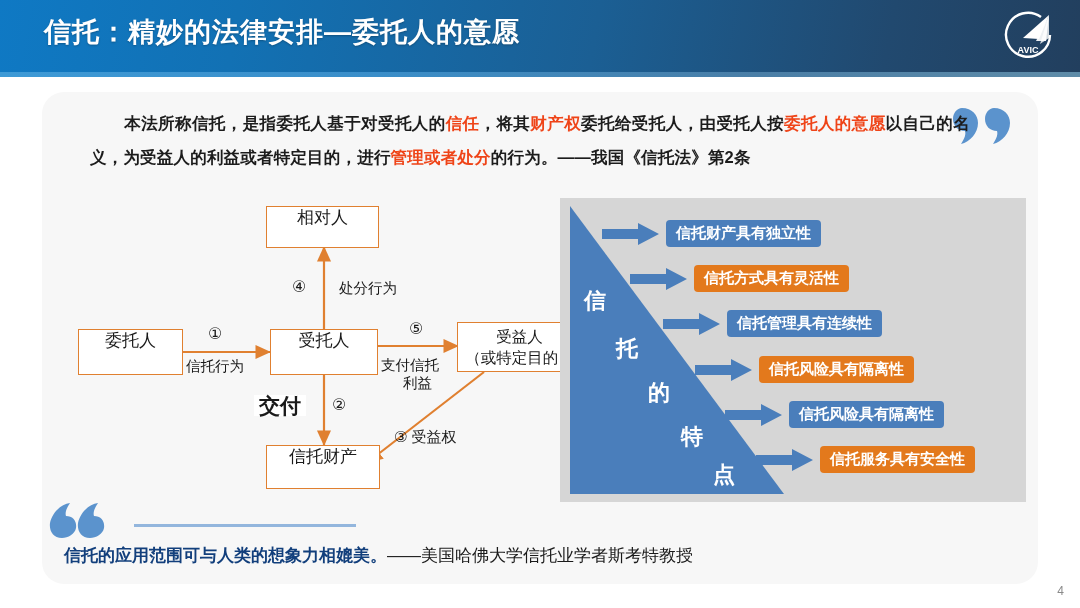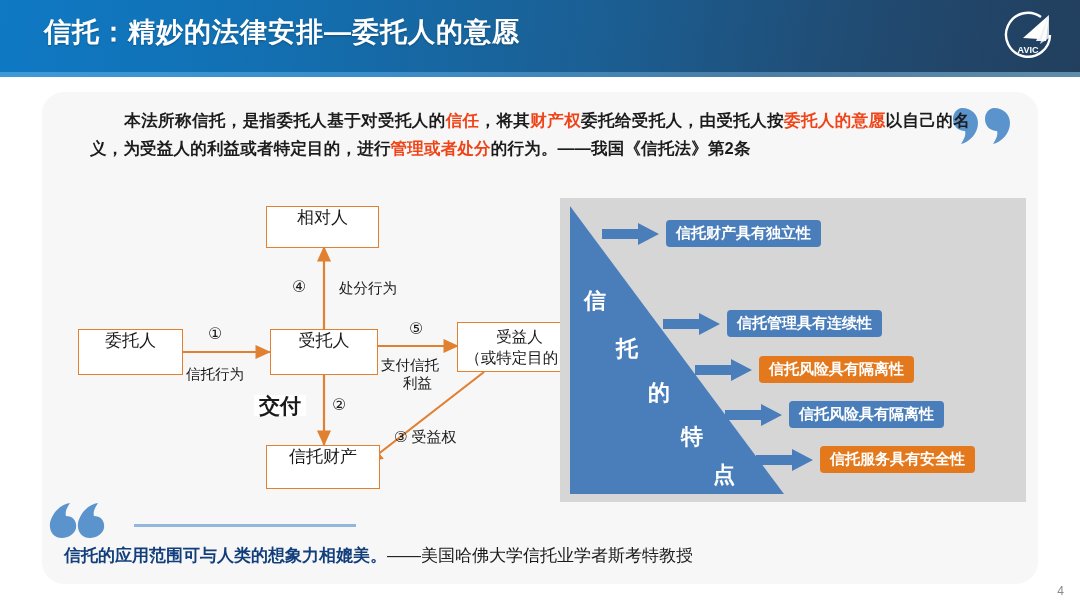--- a/index.html
+++ b/index.html
@@ -70,21 +70,21 @@
   }
 
   
   .law-text {
     position: absolute;
     left: 48px;
     top: 14px;
     width: 880px;
     font-size: 16.5px;
     font-weight: bold;
-    line-height: 28px;
+    line-height: 34px;
     color: #1c1c1c;
     text-align: justify;
     letter-spacing: 0.2px;
   }
   .law-text .indent { display: inline-block; width: 34px; }
   .hl { color: #ef4418; }
 
   
   .flow {
     position: absolute;
@@ -262,21 +262,21 @@
     <div class="fbox" style="left:423px; top:122px; width:125px; height:50px; flex-direction:column; font-size:15.5px;">
       <span>受益人</span>
       <span>（或特定目的）</span>
     </div>
 
     <div class="fbox" style="left:232px; top:245px; width:114px; height:44px;">
       <span>信托财产</span>
     </div>
 
     <div class="flabel num" style="left:174px; top:125px;">①</div>
-    <div class="flabel" style="left:152px; top:158px;margin-top:8px;">信托行为</div>
+    <div class="flabel" style="left:152px; top:158px;">信托行为</div>
 
     <div class="flabel num" style="left:298px; top:196px;">②</div>
     <div class="flabel boxed" style="left:220px; top:195px;">交付</div>
 
     <div class="flabel num" style="left:360px; top:228px; font-size:15px;">③ 受益权</div>
 
     <div class="flabel num" style="left:258px; top:78px;">④</div>
     <div class="flabel" style="left:305px; top:80px;">处分行为</div>
 
     <div class="flabel num" style="left:375px; top:120px;">⑤</div>
@@ -295,20 +295,26 @@
     <div class="tri-char" style="left:121px; top:224px;">特</div>
     <div class="tri-char" style="left:153px; top:262px;">点</div>
 
     <div class="feat-row" style="left:42px; top:22px;">
       <svg class="feat-arrow" viewBox="0 0 58 24">
         <path d="M0,7 L36,7 L36,1 L57,12 L36,23 L36,17 L0,17 Z" fill="#4a7ebb"></path>
       </svg>
       <span class="feat-pill blue">信托财产具有独立性</span>
     </div>
 
+    <div class="feat-row" style="left:70px; top:67px;">
+      <svg class="feat-arrow" viewBox="0 0 58 24">
+        <path d="M0,7 L36,7 L36,1 L57,12 L36,23 L36,17 L0,17 Z" fill="#4a7ebb"></path>
+      </svg>
+      <span class="feat-pill orange">信托方式具有灵活性</span>
+    </div>
 
     <div class="feat-row" style="left:103px; top:112px;">
       <svg class="feat-arrow" viewBox="0 0 58 24">
         <path d="M0,7 L36,7 L36,1 L57,12 L36,23 L36,17 L0,17 Z" fill="#4a7ebb"></path>
       </svg>
       <span class="feat-pill blue">信托管理具有连续性</span>
     </div>
 
     <div class="feat-row" style="left:135px; top:158px;">
       <svg class="feat-arrow" viewBox="0 0 58 24">

